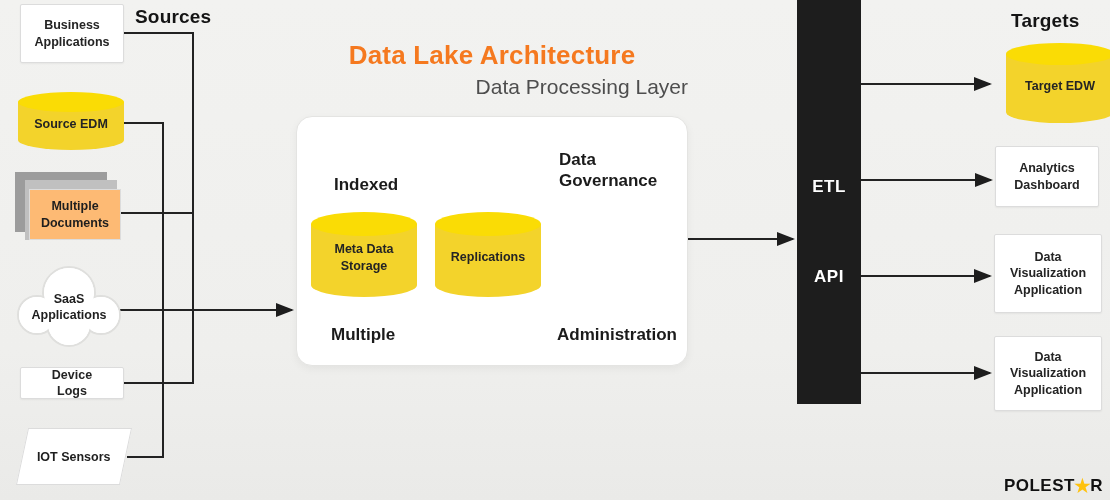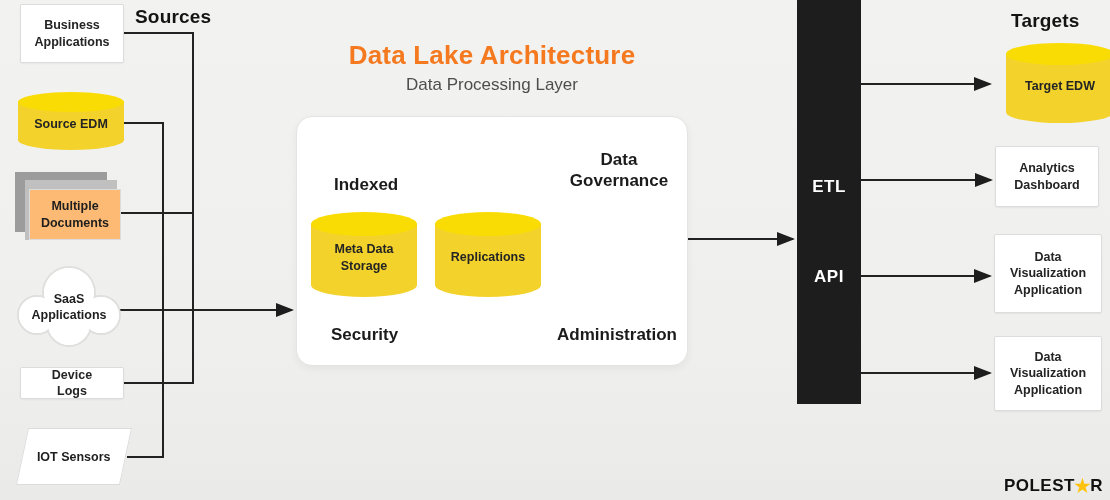--- a/index.html
+++ b/index.html
@@ -25,22 +25,22 @@
   
   .section-heading {
     position:absolute; font-size:19px; font-weight:700; color:#141414;
     letter-spacing:0.2px; z-index:2;
   }
   .main-title {
     position:absolute; left:296px; top:40px; width:392px; text-align:center;
     font-size:26px; font-weight:700; color:#F5791F; z-index:2; letter-spacing:0.2px;
   }
   .sub-title {
-    position:absolute; left:296px; top:75px; width:392px; text-align:center;
-    font-size:17px; font-weight:400; color:#4E4E4E; z-index:2;
+    position:absolute; left:296px; top:75px; width:392px; text-align:right;
+    font-size:21px; font-weight:400; color:#4E4E4E; z-index:2;
   }
 
   
   .cyl { position:absolute; z-index:2; --eh:22px; --cb:#F3D32B; --ct:#FADC05; }
   .cyl .cyl-top    { position:absolute; left:0; right:0; top:0; height:var(--eh); border-radius:50%; background:var(--ct); z-index:2; }
   .cyl .cyl-bottom { position:absolute; left:0; right:0; bottom:0; height:var(--eh); border-radius:50%; background:var(--cb); }
   .cyl .cyl-body   { position:absolute; left:0; right:0; top:calc(var(--eh)/2); bottom:calc(var(--eh)/2); background:var(--cb); }
   .cyl .cyl-label  {
     position:absolute; inset:0; z-index:3; display:flex; align-items:center; justify-content:center;
     text-align:center; font-size:12.5px; font-weight:700; color:#242424; line-height:1.3;
@@ -172,38 +172,38 @@
 
 <div class="para">
   <div class="para-label">IOT Sensors</div>
 </div>
 
 <div class="main-title">Data Lake Architecture</div>
 <div class="sub-title">Data Processing Layer</div>
 
 <div class="lake-panel">
   <div class="lake-label" style="left:37px; top:57px;">Indexed</div>
-  <div class="lake-label" style="left:262px; top:32px; width:120px; text-align:center;">Data Governance</div>
+  <div class="lake-label" style="left:262px; top:32px; width:120px; text-align:left;">Data Governance</div>
 
   <div class="lake-cyl-row">
     <div class="lake-cyl">
       <div class="cyl-bottom"></div>
       <div class="cyl-body"></div>
       <div class="cyl-top"></div>
       <div class="cyl-label">Meta Data Storage</div>
     </div>
     <div class="lake-cyl">
       <div class="cyl-bottom"></div>
       <div class="cyl-body"></div>
       <div class="cyl-top"></div>
       <div class="cyl-label">Replications</div>
     </div>
   </div>
 
-  <div class="lake-label" style="left:34px; top:207px;">Security</div>
+  <div class="lake-label" style="left:34px; top:207px;">Multiple</div>
   <div class="lake-label" style="right:10px; top:207px;">Administration</div>
 </div>
 
 <div class="pipeline-bar">
   <div class="bar-label" style="top:177px;">ETL</div>
   <div class="bar-label" style="top:267px;">API</div>
 </div>
 
 <div class="section-heading" style="left:1011px; top:10px;">Targets</div>
 

